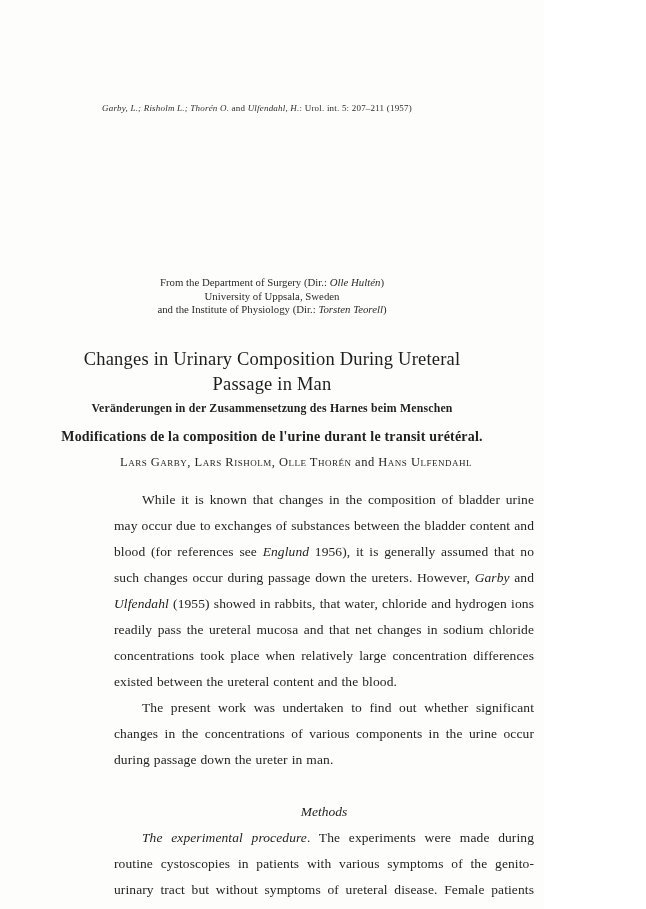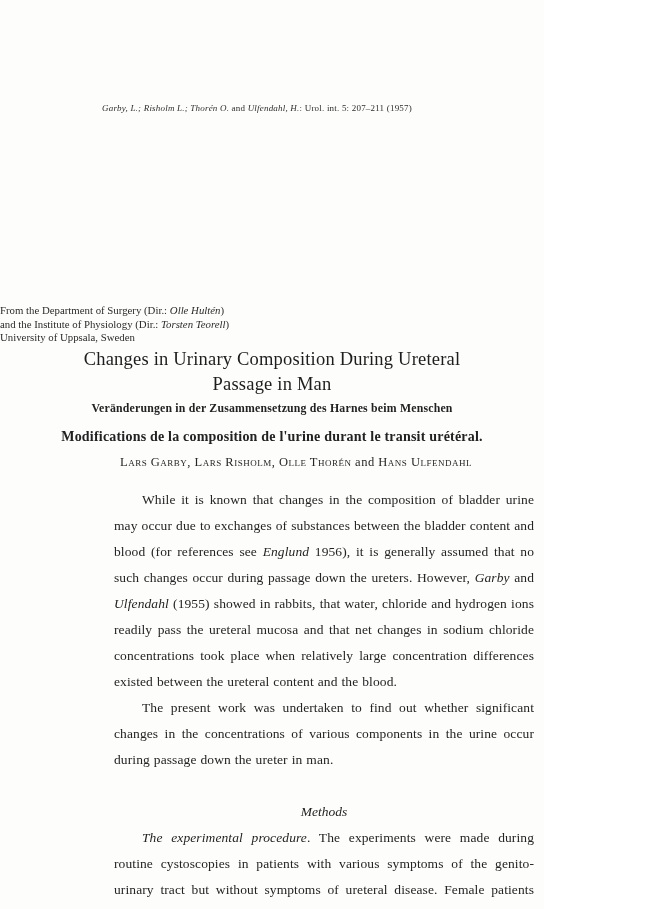--- a/index.html
+++ b/index.html
@@ -22,24 +22,24 @@
     font-size: 9px;
     letter-spacing: 0.2px;
     white-space: nowrap;
     color: #2e2e2e;
   }
 
   .affiliation {
     position: absolute;
     left: 0; right: 0;
     top: 276px;
+    text-align: center;
     font-size: 10.8px;
     line-height: 13.5px;
     color: #2b2b2b;
-    margin-top: 28px;
   }
 
   .title {
     position: absolute;
     left: 0; right: 0;
     top: 347px;
     margin: 0;
     text-align: center;
     font-size: 18.5px;
     font-weight: normal;
@@ -107,22 +107,22 @@
 </style>
 </head>
 <body>
 
 <div class="page">
 
   <div class="citation"><span class="run-italic">Garby, L.; Risholm L.; Thorén O.</span><span> and </span><span class="run-italic">Ulfendahl, H.</span><span>: Urol. int. 5: 207–211 (1957)</span></div>
 
   <div class="affiliation">
     <div><span>From the Department of Surgery (Dir.: </span><span class="run-italic">Olle Hultén</span><span>)</span></div>
+    <div>University of Uppsala, Sweden</div>
     <div><span>and the Institute of Physiology (Dir.: </span><span class="run-italic">Torsten Teorell</span><span>)</span></div>
-    <div>University of Uppsala, Sweden</div>
   </div>
 
   <h1 class="title">
     <div>Changes in Urinary Composition During Ureteral</div>
     <div>Passage in Man</div>
   </h1>
 
   <div class="subtitle-de">
     <div>Veränderungen in der Zusammensetzung des Harnes beim Menschen</div>
   </div>

